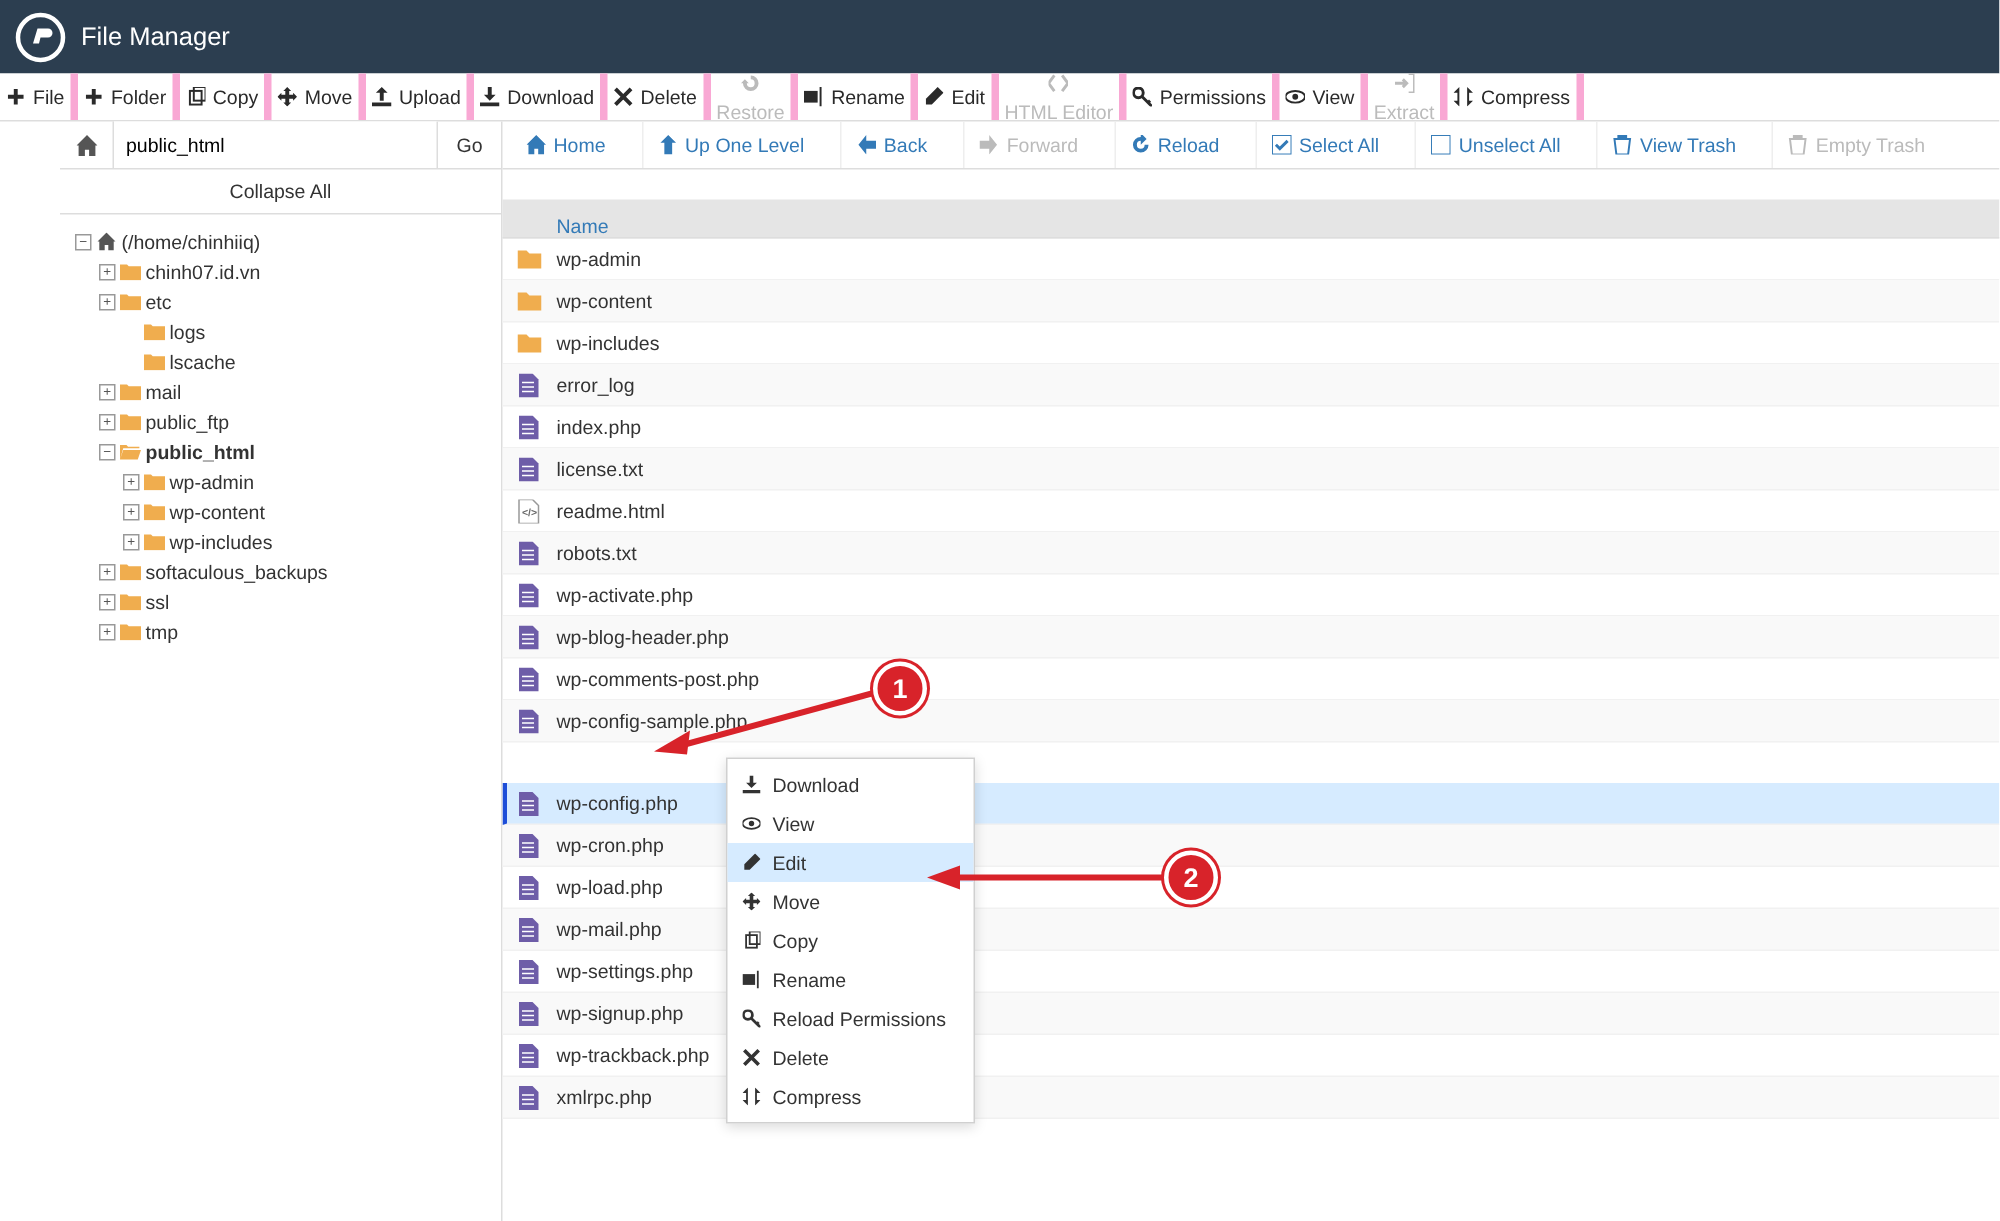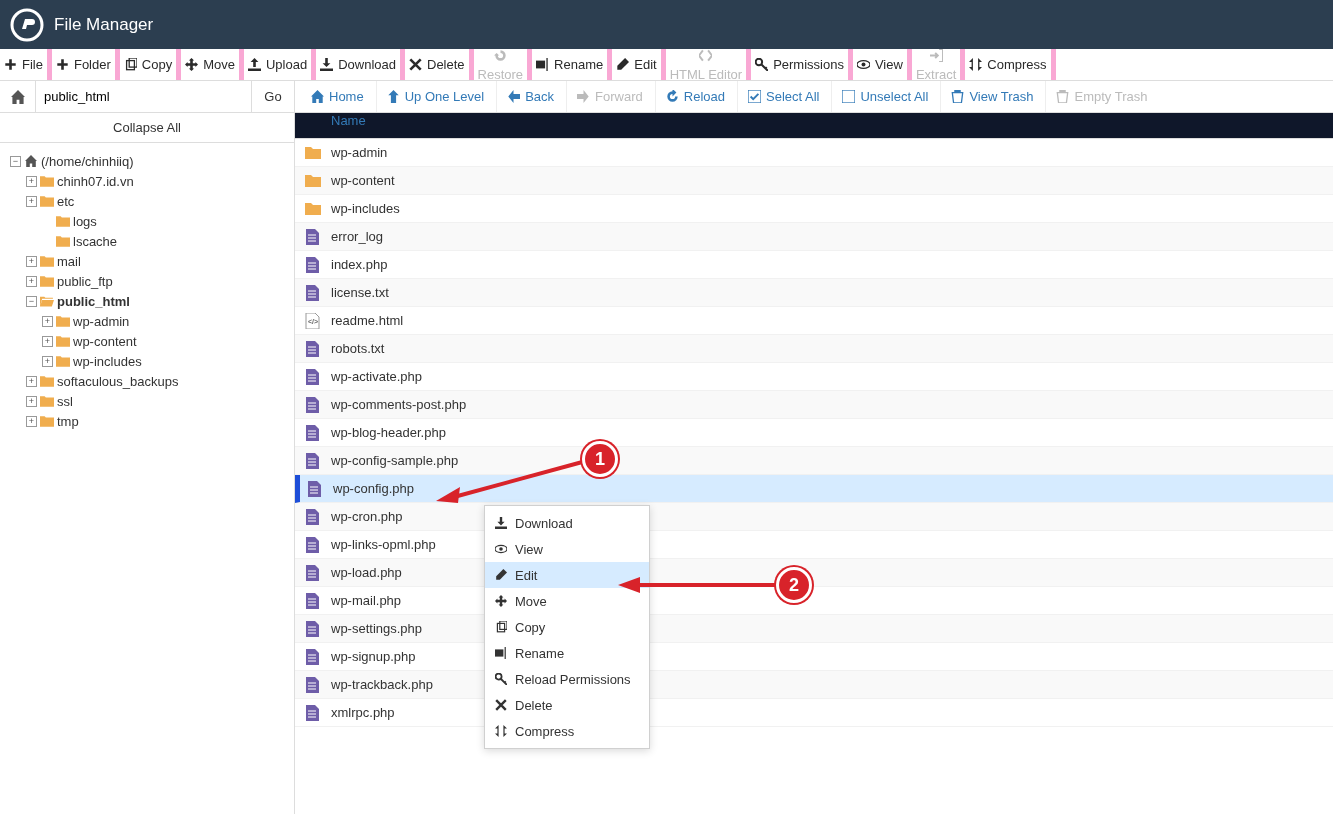--- a/index.html
+++ b/index.html
@@ -11,47 +11,47 @@
 .app-title { font-size:17px; font-weight:400; }
 
 
 .toolbar { height:32px; background:#ffffff; border-bottom:1px solid #ddd; display:flex; align-items:stretch; }
 .tb-btn { display:flex; align-items:center; padding:0 4px; border-right:5px solid #f9a8d4; cursor:pointer; color:#2a2a2a; gap:5px; white-space:nowrap; }
 .tb-btn.disabled { color:#bbb; cursor:default;flex-direction:column; }
 .tb-btn svg,.tb-btn .gl { width:13px; height:13px; flex-shrink:0; }
 
 
 .layout { display:flex; height:calc(814px - 49px - 32px); }
-.side { width:295px; border-right:1px solid #ddd; display:flex; flex-direction:column; }
+.side { width:295px; border-right:1px solid #ddd; display:flex; flex-direction:column;margin-left:40px; }
 .loc { display:flex; height:32px; border-bottom:1px solid #ddd; }
 .loc-home { width:36px; display:flex; align-items:center; justify-content:center; border-right:1px solid #ddd; cursor:pointer; }
 .loc-input { flex:1; border:none; padding:0 8px; font-size:13px; outline:none; border-right:1px solid #ddd; }
 .loc-go { width:42px; display:flex; align-items:center; justify-content:center; cursor:pointer; }
 .collapse { height:30px; display:flex; align-items:center; justify-content:center; border-bottom:1px solid #ddd; cursor:pointer; }
 .tree { padding:8px 4px 8px 10px; overflow:auto; flex:1; }
 .tree-row { display:flex; align-items:center; height:20px; gap:3px; cursor:pointer; white-space:nowrap; }
 .toggle { width:11px; height:11px; border:1px solid #999; display:flex; align-items:center; justify-content:center; font-size:9px; line-height:1; color:#555; flex-shrink:0; }
 .toggle.blank { border:none; }
 .fold-ic { width:14px; height:12px; flex-shrink:0; }
 .tree-row.bold .tl { font-weight:700; }
 
 
 .main { flex:1; display:flex; flex-direction:column; }
-.main-toolbar { height:32px; border-bottom:1px solid #ddd; display:flex; align-items:center; padding:0 6px; gap:2px; }
+.main-toolbar { height:32px; border-bottom:1px solid #ddd; display:flex; align-items:center; padding:0 6px; gap:14px; }
 .mtb { display:flex; align-items:center; gap:5px; padding:0 10px; height:100%; cursor:pointer; color:#337ab7; border-left:1px solid #eee; }
 .mtb:first-child{ border-left:none;}
 .mtb.disabled { color:#bbb; cursor:default; }
 
-.col-header { height:26px; background:#0f172a; border-bottom:1px solid #ddd; display:flex; align-items:flex-start; padding-left:36px; }
+.col-header { height:26px; background:#e5e5e5; border-bottom:1px solid #ddd; display:flex; align-items:flex-end; padding-left:36px;margin-top:20px; }
 .col-header a { color:#337ab7; font-size:13px; text-decoration:none; cursor:pointer; }
 
 .files { overflow:auto; flex:1; }
 .file-row { height:28px; display:flex; align-items:center; padding-left:10px; gap:10px; cursor:pointer; border-bottom:1px solid #f1f1f1; }
 .file-row:nth-child(even){ background:#f9f9f9; }
-.file-row.selected { background:#d6ebff; border-left:5px solid #1d4ed8; padding-left:7px; }
+.file-row.selected { background:#d6ebff; border-left:3px solid #1d4ed8; padding-left:7px;margin-top:27px; }
 .fic { width:16px; height:16px; flex-shrink:0; }
 
 
 .ctx { position:absolute; left:484px; top:505px; width:166px; background:#fff; border:1px solid #d0d0d0; box-shadow:0 2px 8px rgba(0,0,0,.15); padding:4px 0; z-index:50; }
 .ctx-item { height:26px; display:flex; align-items:center; gap:8px; padding:0 10px; cursor:pointer; }
 .ctx-item.hl { background:#d6ebff; }
 
 
 .ann-circle { position:absolute; width:36px; height:36px; border-radius:50%; background:#d8232a; border:3px solid #fff; box-shadow:0 0 0 2px #d8232a; color:#fff; font-weight:700; font-size:18px; display:flex; align-items:center; justify-content:center; z-index:60; }
 .arrow-svg { position:absolute; z-index:55; pointer-events:none; }
@@ -488,51 +488,45 @@
         <div class="file-row">
           <svg class="fic" viewBox="0 0 16 16">
             <use href="#ic-file-big"></use>
           </svg>
           <span>wp-activate.php</span>
         </div>
         <div class="file-row">
           <svg class="fic" viewBox="0 0 16 16">
             <use href="#ic-file-big"></use>
           </svg>
+          <span>wp-blog-header.php</span>
+        </div>
+        <div class="file-row">
+          <svg class="fic" viewBox="0 0 16 16">
+            <use href="#ic-file-big"></use>
+          </svg>
           <span>wp-comments-post.php</span>
         </div>
         <div class="file-row">
           <svg class="fic" viewBox="0 0 16 16">
             <use href="#ic-file-big"></use>
           </svg>
-          <span>wp-blog-header.php</span>
-        </div>
-        <div class="file-row">
-          <svg class="fic" viewBox="0 0 16 16">
-            <use href="#ic-file-big"></use>
-          </svg>
           <span>wp-config-sample.php</span>
         </div>
         <div class="file-row selected">
           <svg class="fic" viewBox="0 0 16 16">
             <use href="#ic-file-big"></use>
           </svg>
           <span>wp-config.php</span>
         </div>
         <div class="file-row">
           <svg class="fic" viewBox="0 0 16 16">
             <use href="#ic-file-big"></use>
           </svg>
           <span>wp-cron.php</span>
-        </div>
-        <div class="file-row">
-          <svg class="fic" viewBox="0 0 16 16">
-            <use href="#ic-file-big"></use>
-          </svg>
-          <span>wp-links-opml.php</span>
         </div>
         <div class="file-row">
           <svg class="fic" viewBox="0 0 16 16">
             <use href="#ic-file-big"></use>
           </svg>
           <span>wp-load.php</span>
         </div>
         <div class="file-row">
           <svg class="fic" viewBox="0 0 16 16">
             <use href="#ic-file-big"></use>

